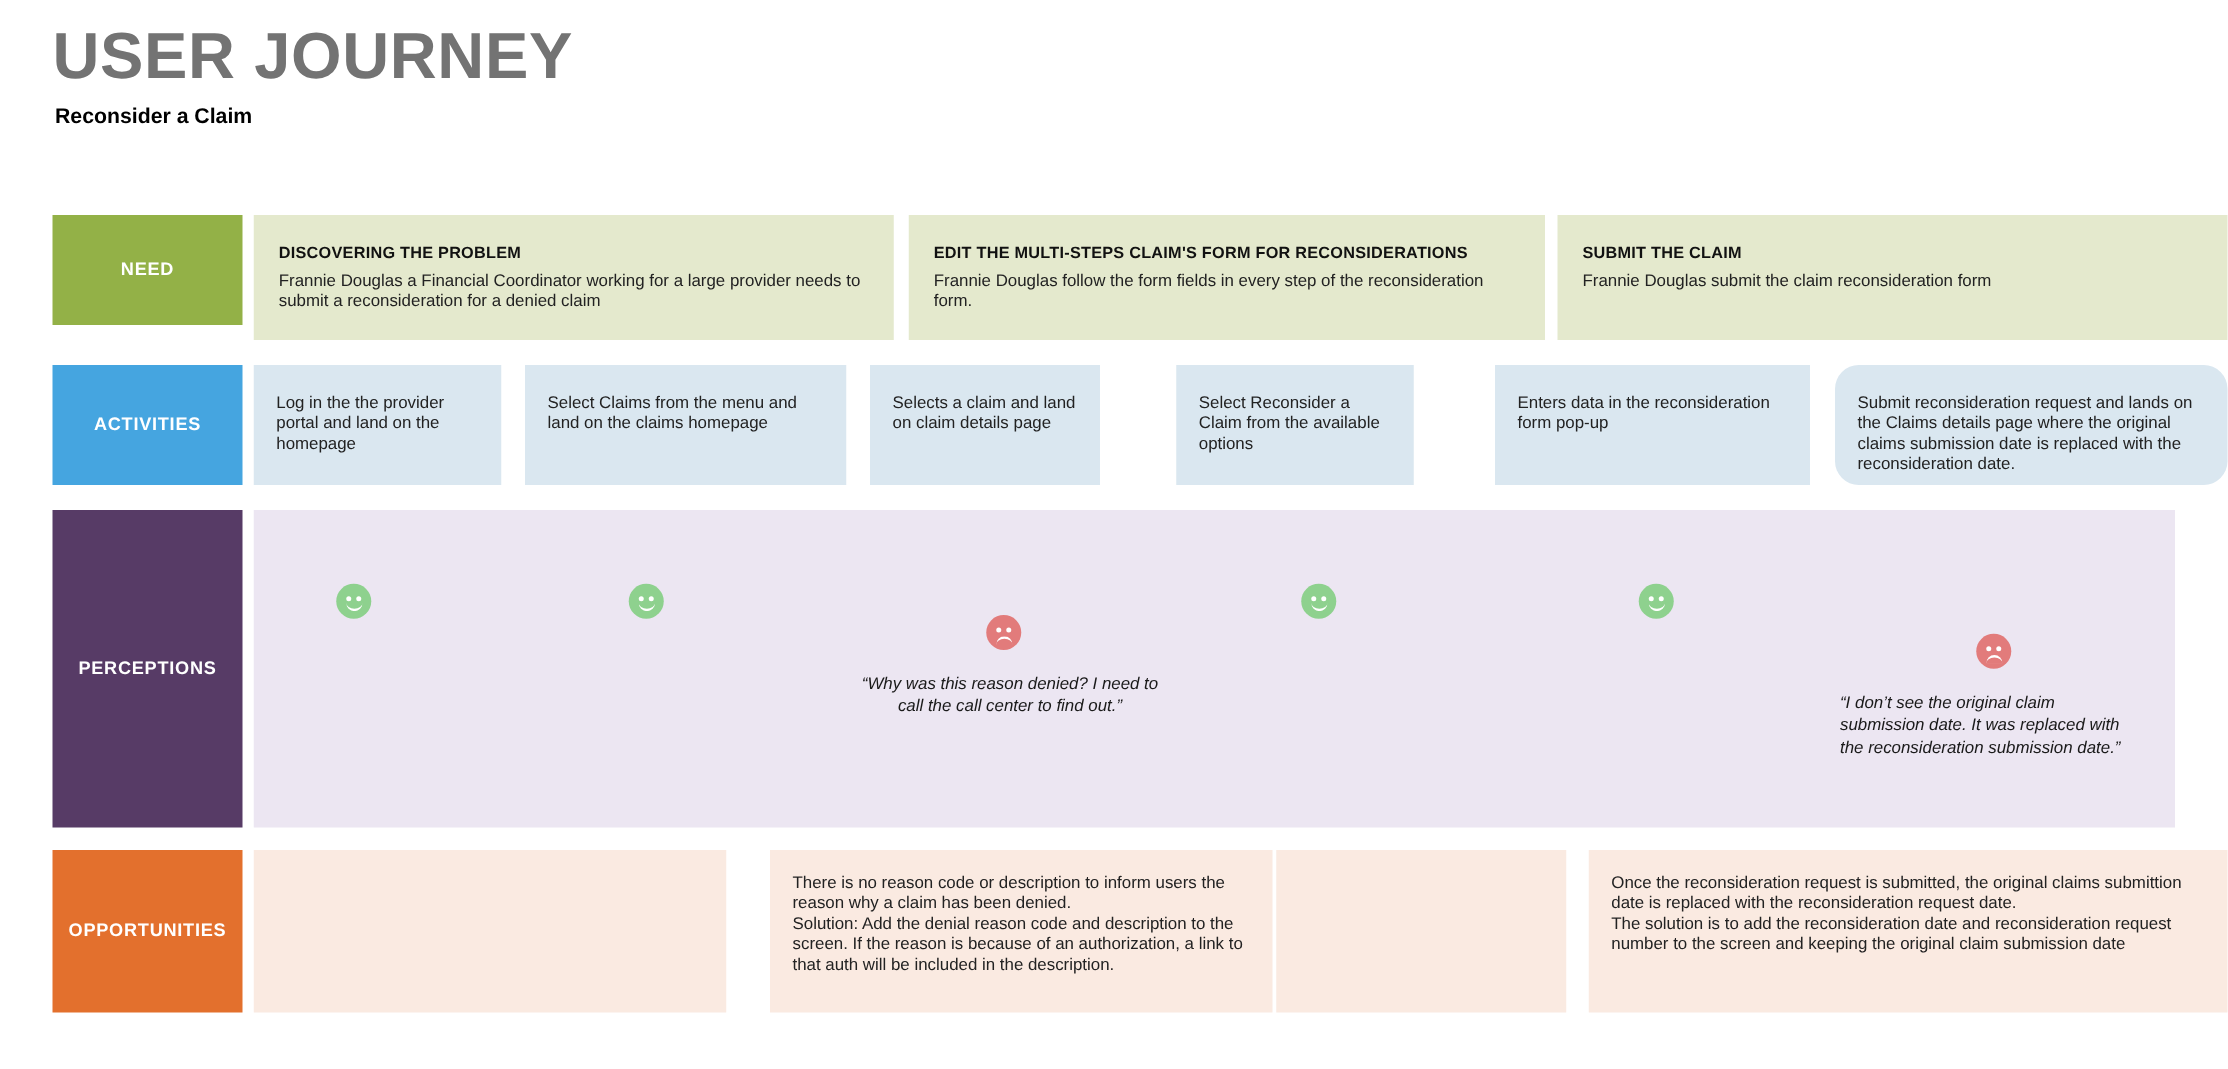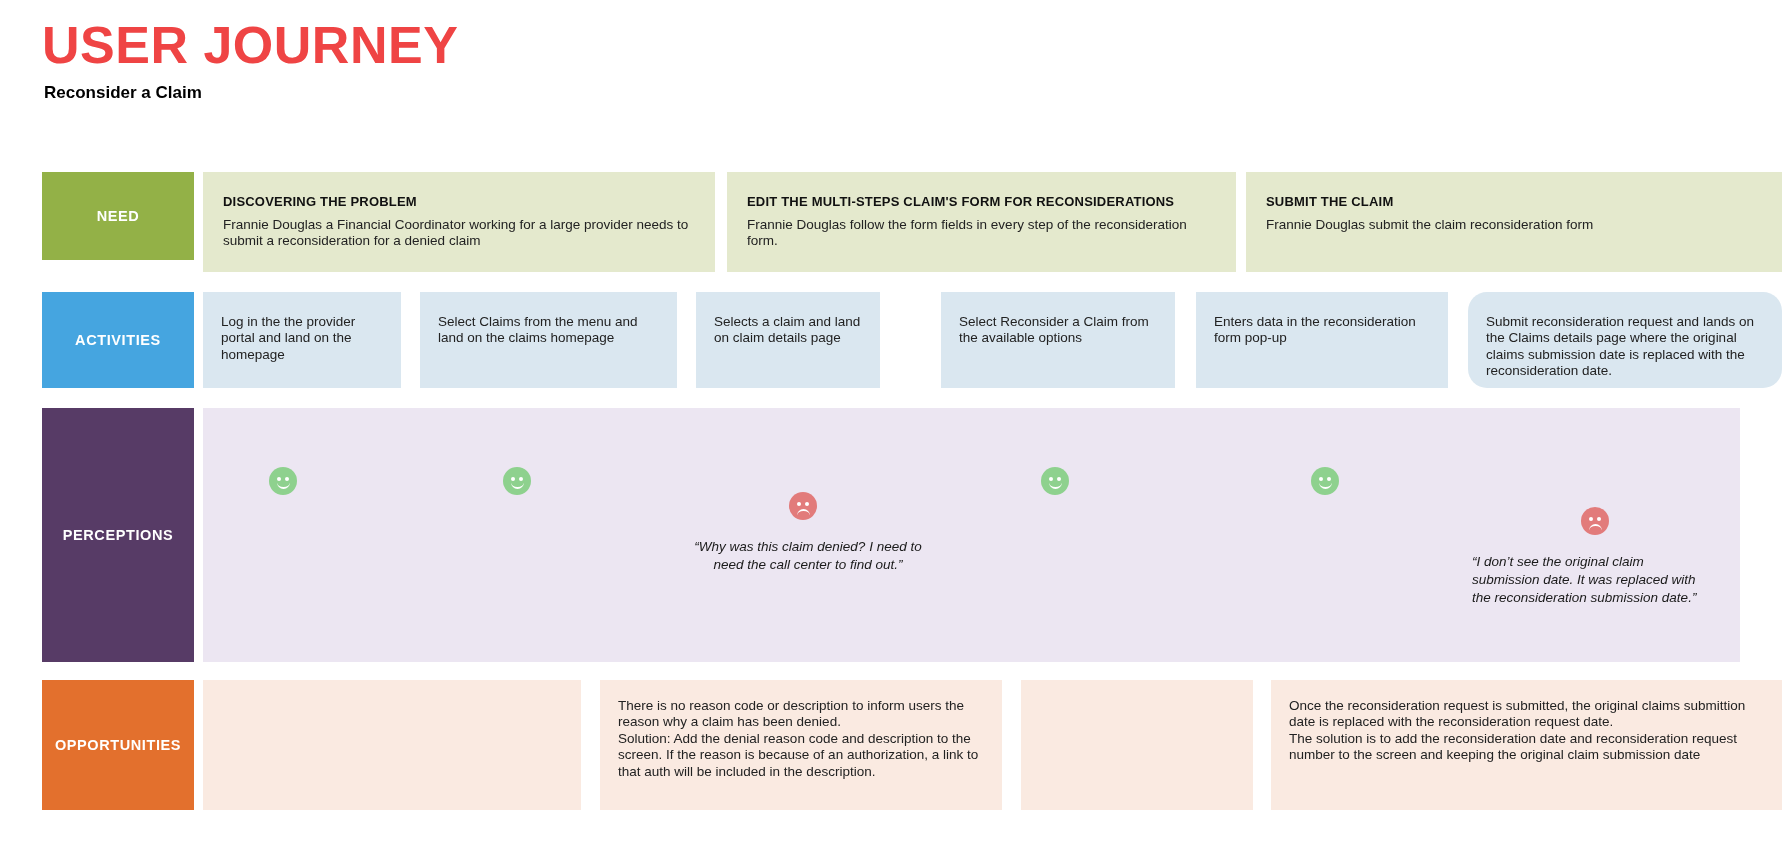--- a/index.html
+++ b/index.html
@@ -21,21 +21,21 @@
     position: absolute;
     left: 42px;
     top: 18px;
   }
   #page-title {
     font-size: 52px;
     font-weight: bold;
     letter-spacing: 0.5px;
     line-height: 1.05;
     margin: 0;
-    color: #ef4444;
+    color: #737373;
   }
   #page-subtitle {
     font-size: 17px;
     font-weight: bold;
     margin: 10px 0 0 2px;
     color: #000000;
   }
 
   
   .row {
@@ -205,21 +205,21 @@
     </div>
   </div>
 </div>
 
 <div class="row" id="activities-row">
   <div class="row-label">ACTIVITIES</div>
   <div class="row-track">
     <div class="card activity-card" style="left:0px; width:198px;">Log in the the provider portal and land on the homepage</div>
     <div class="card activity-card" style="left:217px; width:257px;">Select Claims from the menu and land on the claims homepage</div>
     <div class="card activity-card" style="left:493px; width:184px;">Selects a claim and land on claim details page</div>
-    <div class="card activity-card" style="left:738px; width:234px;">Select Reconsider a Claim from the available options</div>
+    <div class="card activity-card" style="left:738px; width:190px;">Select Reconsider a Claim from the available options</div>
     <div class="card activity-card" style="left:993px; width:252px;">Enters data in the reconsideration form pop-up</div>
     <div class="card activity-card" style="left:1265px; width:314px;border-radius:19px;">Submit reconsideration request and lands on the Claims details page where the original claims submission date is replaced with the reconsideration date.</div>
   </div>
 </div>
 
 <div class="row" id="perceptions-row">
   <div class="row-label">PERCEPTIONS</div>
   <div id="perceptions-canvas">
 
     <div class="face happy" style="left:66px; top:59px;">
@@ -251,33 +251,33 @@
       <span class="eye right"></span>
       <span class="mouth"></span>
     </div>
 
     <div class="face sad" style="left:1378px; top:99px;">
       <span class="eye left"></span>
       <span class="eye right"></span>
       <span class="mouth"></span>
     </div>
 
-    <div class="quote" style="left:485px; top:130px; width:240px; text-align:center;">“Why was this claim denied? I need to need the call center to find out.”</div>
+    <div class="quote" style="left:485px; top:130px; width:240px; text-align:center;">“Why was this reason denied? I need to call the call center to find out.”</div>
 
     <div class="quote" style="left:1269px; top:145px; width:240px;">“I don’t see the original claim submission date. It was replaced with the reconsideration submission date.”</div>
   </div>
 </div>
 
 <div class="row" id="opportunities-row">
   <div class="row-label">OPPORTUNITIES</div>
   <div class="row-track">
     <div class="card opportunity-card" style="left:0px; width:378px;">
       <div class="txt"></div>
     </div>
-    <div class="card opportunity-card" style="left:397px; width:402px;">
+    <div class="card opportunity-card" style="left:413px; width:402px;">
       <div class="txt">There is no reason code or description to inform users the reason why a claim has been denied.
 Solution: Add the denial reason code and description to the screen. If the reason is because of an authorization, a link to that auth will be included in the description.</div>
     </div>
     <div class="card opportunity-card" style="left:818px; width:232px;">
       <div class="txt"></div>
     </div>
     <div class="card opportunity-card" style="left:1068px; width:511px;">
       <div class="txt">Once the reconsideration request is submitted, the original claims submittion date is replaced with the reconsideration request date.
 The solution is to add the reconsideration date and reconsideration request number to the screen and keeping the original claim submission date</div>
     </div>

